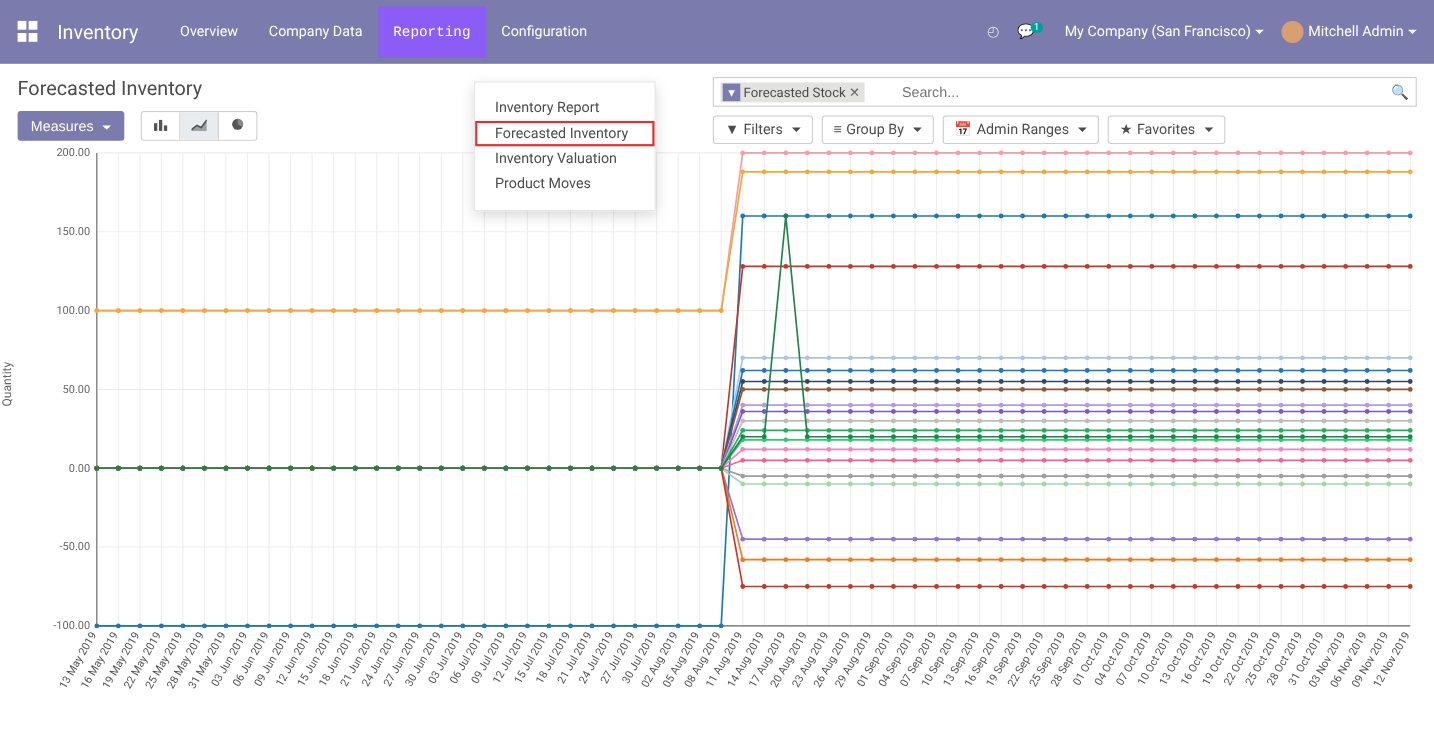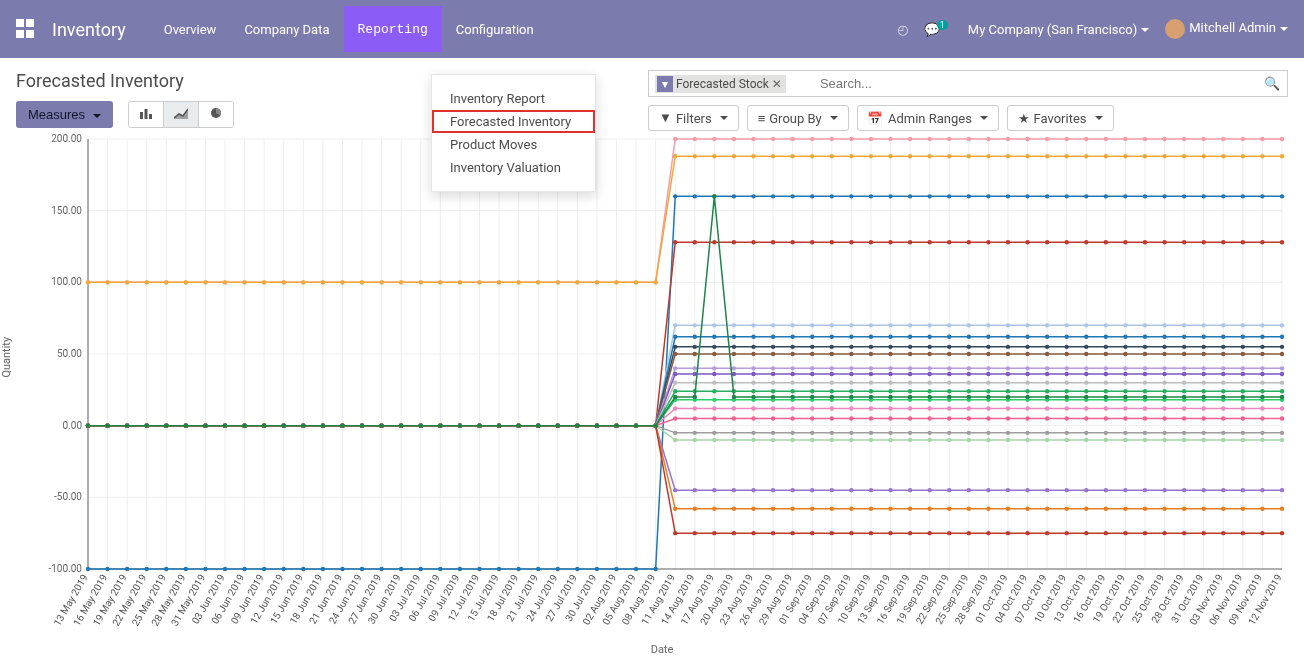--- a/index.html
+++ b/index.html
@@ -15,21 +15,21 @@
   .topbar .right{display:flex; align-items:center; gap:16px; font-size:13px;}
   .badge{background:#00a09d; color:#fff; font-size:9px; border-radius:6px; padding:0 3px; position:relative; top:-6px; left:-4px;}
   .caret{display:inline-block; width:0;height:0;border-left:4px solid transparent;border-right:4px solid transparent;border-top:4px solid currentColor; margin-left:4px; vertical-align:middle;}
   .avatar{width:20px;height:20px;border-radius:50%;background:#d8a070;display:inline-block;vertical-align:middle;margin-right:4px;}
   .dropdown{ position:absolute; top:46px; left:431px; z-index:200; background:#fff; box-shadow:0 4px 12px rgba(0,0,0,0.15); border:1px solid #e5e5e5; padding:12px 0; width:165px;margin-top:28px;}
   .dropdown .item{padding:4px 18px; cursor:pointer; white-space:nowrap; font-size:13px;}
   .dropdown .item.hl{border:2px solid #e03131; padding:2px 16px;}
   .control-row{display:flex; align-items:flex-start; padding:12px 16px 0 16px; gap:16px; position:relative;}
   .left-controls{flex:1;}
   .page-title{font-size:18px; color:#4c4c4c; margin-bottom:10px;}
-  .measures-btn{background:#7c7bad;color:#0f172a; border:none; padding:6px 12px; border-radius:3px; cursor:pointer; font-size:13px;}
+  .measures-btn{background:#7c7bad;color:#ffffff; border:none; padding:6px 12px; border-radius:3px; cursor:pointer; font-size:13px;}
   .view-switch{display:inline-flex; margin-left:12px; border:1px solid #ccc; border-radius:3px; overflow:hidden;}
   .view-switch button{background:#fff; border:none; border-right:1px solid #ccc; padding:5px 10px; cursor:pointer; font-size:13px;}
   .view-switch button:last-child{border-right:none;}
   .view-switch button.active{background:#e9ecef;}
   .search-wrap{width:640px;}
   .search-box{border:1px solid #ccc; padding:3px 6px; display:flex; align-items:center; gap:4px;}
   .chip{background:#e2e2e0; padding:1px 4px 1px 2px; display:inline-flex;align-items:center; font-size:12px;}
   .chip .ficon{background:#7c7bad;color:#fff;width:16px;height:16px;display:inline-flex;align-items:center;justify-content:center;margin-right:3px;}
   .chip .x{margin-left:3px;cursor:pointer;color:#666;}
   .search-box input{border:none;outline:none;flex:1;font-size:13px;padding:2px;margin-left:28px;}
@@ -63,22 +63,22 @@
     <span style="opacity:.7">◴</span>
     <span>💬<span class="badge">1</span></span>
     <span><span>My Company (San Francisco)</span><span class="caret"></span></span>
     <span><span class="avatar"></span><span>Mitchell Admin</span><span class="caret"></span></span>
   </div>
 </div>
 
 <div class="dropdown" id="dropdown">
     <div class="item">Inventory Report</div>
     <div class="item hl">Forecasted Inventory</div>
+    <div class="item">Inventory Valuation</div>
     <div class="item">Product Moves</div>
-    <div class="item">Inventory Valuation</div>
   </div>
 
 <div class="control-row">
   <div class="left-controls">
     <div class="page-title">Forecasted Inventory</div>
     <div>
       <button class="measures-btn"><span>Measures</span> <span class="caret"></span></button>
       <span class="view-switch">
         <button title="Bar">
           <svg width="14" height="12" viewBox="0 0 14 12">
@@ -1585,14 +1585,13 @@
       <text x="0" y="0" font-size="10" fill="#555" transform="translate(1097.4098360655737,446) rotate(-60)" text-anchor="end">19 Oct 2019</text>
       <text x="0" y="0" font-size="10" fill="#555" transform="translate(1116.983606557377,446) rotate(-60)" text-anchor="end">22 Oct 2019</text>
       <text x="0" y="0" font-size="10" fill="#555" transform="translate(1136.5573770491803,446) rotate(-60)" text-anchor="end">25 Oct 2019</text>
       <text x="0" y="0" font-size="10" fill="#555" transform="translate(1156.1311475409836,446) rotate(-60)" text-anchor="end">28 Oct 2019</text>
       <text x="0" y="0" font-size="10" fill="#555" transform="translate(1175.704918032787,446) rotate(-60)" text-anchor="end">31 Oct 2019</text>
       <text x="0" y="0" font-size="10" fill="#555" transform="translate(1195.27868852459,446) rotate(-60)" text-anchor="end">03 Nov 2019</text>
       <text x="0" y="0" font-size="10" fill="#555" transform="translate(1214.8524590163934,446) rotate(-60)" text-anchor="end">06 Nov 2019</text>
       <text x="0" y="0" font-size="10" fill="#555" transform="translate(1234.4262295081967,446) rotate(-60)" text-anchor="end">09 Nov 2019</text>
       <text x="0" y="0" font-size="10" fill="#555" transform="translate(1254,446) rotate(-60)" text-anchor="end">12 Nov 2019</text>
     </svg>
-  <div class="xlabel">Date</div>
 </div>
 
 </body></html>

